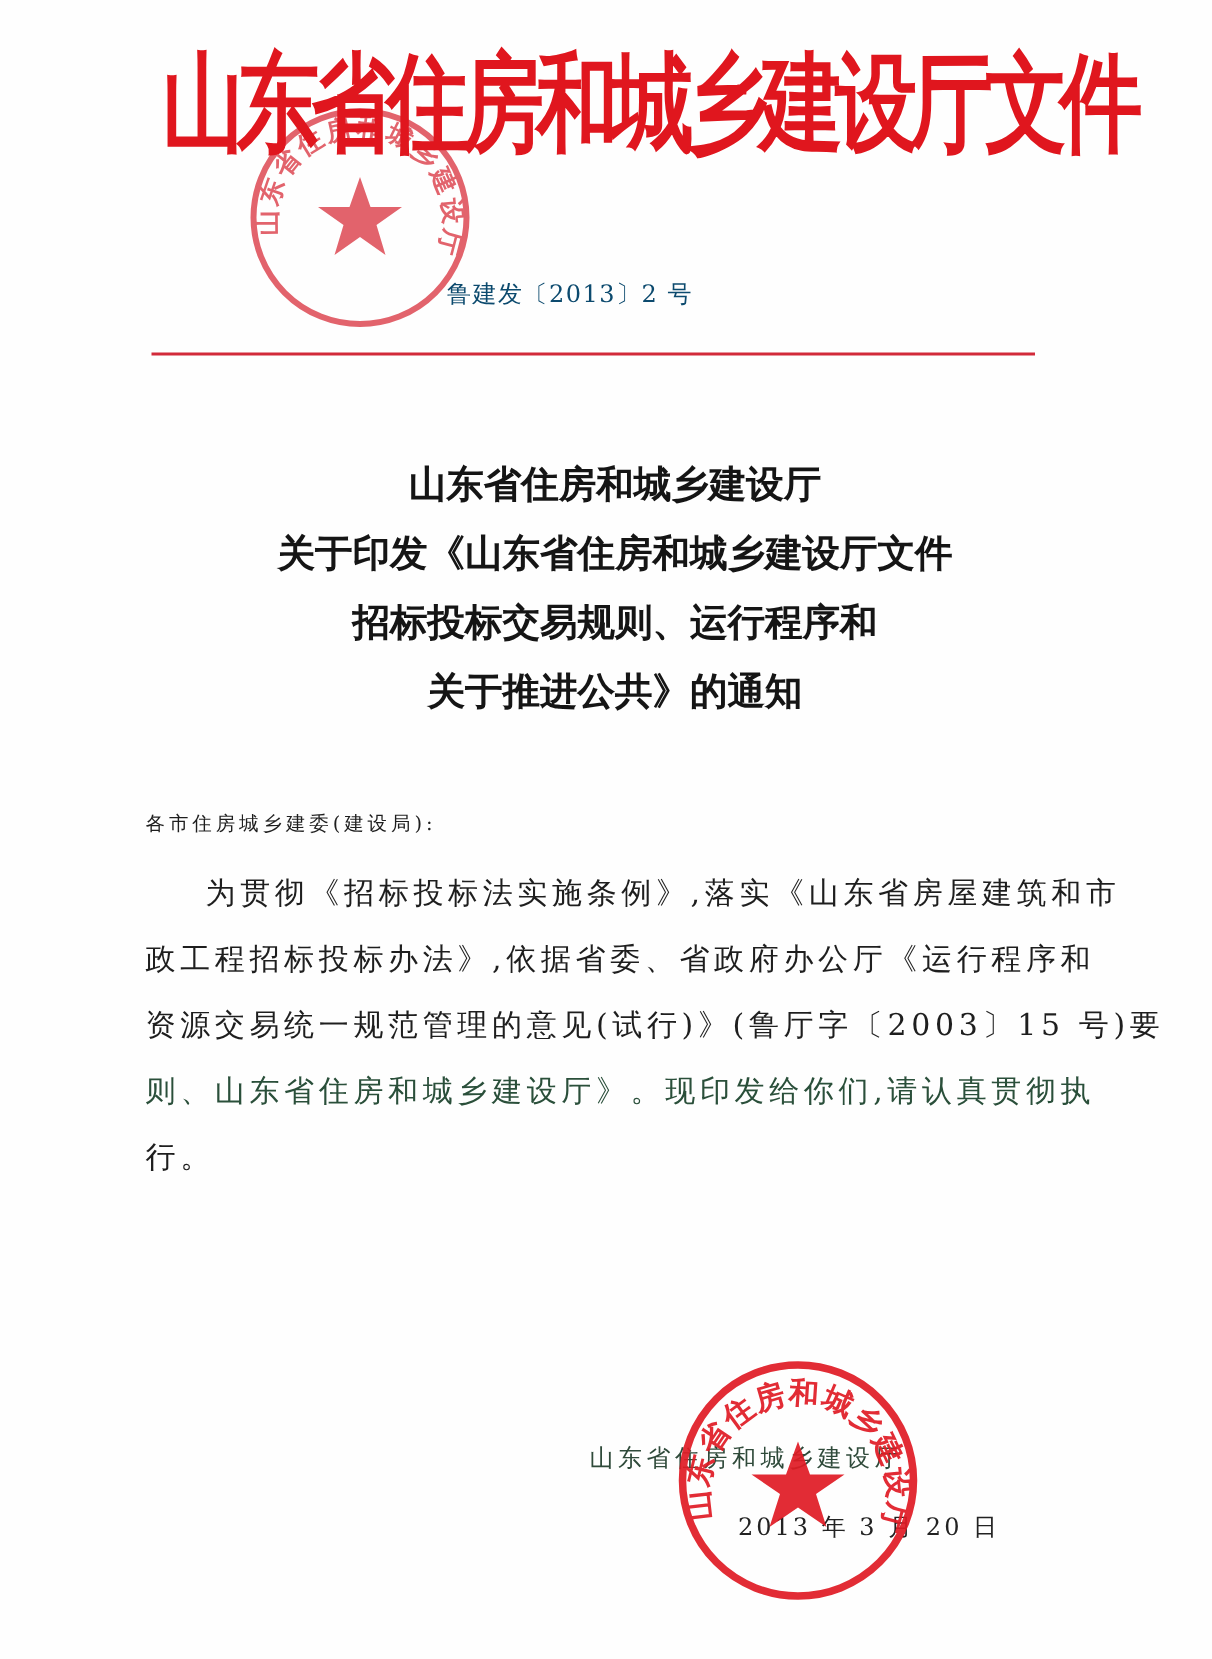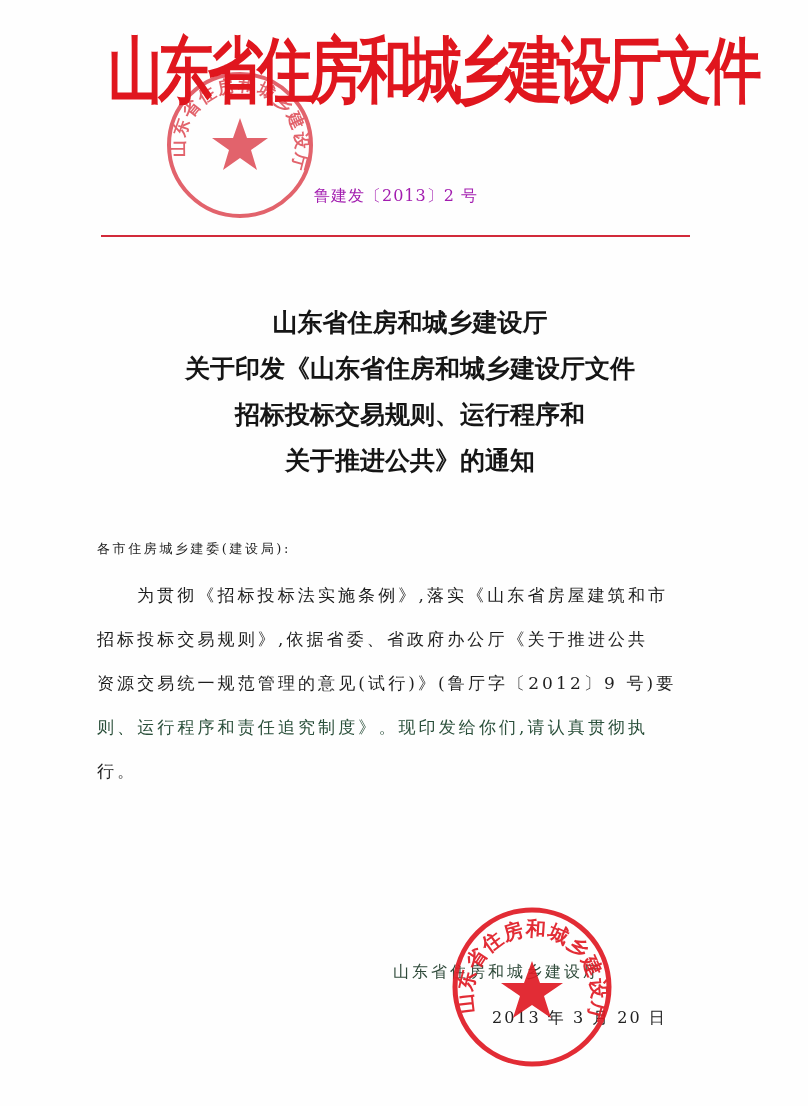--- a/index.html
+++ b/index.html
@@ -11,31 +11,31 @@
               color: #e0161e; font-family: "DejaVu Sans", "Liberation Sans", sans-serif;
               font-weight: bold; font-size: 64px; line-height: 100px; white-space: nowrap;
               letter-spacing: -6px; transform: scaleX(0.86) scaleY(1.12); transform-origin: left top; z-index: 3; }
 
   .seal { position: absolute; border-radius: 50%; box-sizing: border-box; }
   .seal svg { position: absolute; left: 0; top: 0; }
   .seal-top { left: 165px; top: 70px; width: 150px; height: 150px; opacity: 0.75; z-index: 2; }
   .seal-bottom { left: 450px; top: 905px; width: 164px; height: 164px; opacity: 0.92; z-index: 4; }
 
   .doc-number { position: absolute; left: 298px; top: 186px; font-size: 16px; letter-spacing: 1px;
-                color: #a21caf; white-space: nowrap; z-index: 3; margin-left: 16px; }
+                color: #0c4a6e; white-space: nowrap; z-index: 3; }
 
   .red-rule { position: absolute; left: 101px; top: 235px; width: 589px; height: 2px; background: #d22a3a; }
 
   .title-block { position: absolute; left: 120px; top: 300px; width: 580px; text-align: center;
                  font-weight: bold; font-size: 25px; color: #151515; z-index: 3; }
   .title-line { height: 46px; line-height: 46px; white-space: nowrap; }
 
   .addressee { position: absolute; left: 97px; top: 540px; font-size: 13px; letter-spacing: 2.6px; white-space: nowrap; color: #1e1e1e; }
 
-  .body-text { position: absolute; left: 97px; top: 575px; width: 620px; font-size: 17px; color: #1e1e1e; }
+  .body-text { position: absolute; left: 97px; top: 575px; width: 620px; font-size: 20px; color: #1e1e1e; }
   .body-line { height: 44px; line-height: 40px; white-space: nowrap; letter-spacing: 3.1px; }
   .body-line.indent { padding-left: 40px; }
   .body-line.green { color: #2a4f3a; }
 
   .signature { position: absolute; left: 393px; top: 962px; font-size: 16px; letter-spacing: 3px; white-space: nowrap; color: #2f4a3a; z-index: 3; }
   .sign-date { position: absolute; left: 452px; top: 1008px; font-size: 16px; letter-spacing: 2px; white-space: nowrap; color: #222; z-index: 3; margin-left: 40px; }
 </style>
 </head>
 <body>
 
@@ -64,23 +64,23 @@
     <div class="title-line">山东省住房和城乡建设厅</div>
     <div class="title-line">关于印发《山东省住房和城乡建设厅文件</div>
     <div class="title-line">招标投标交易规则、运行程序和</div>
     <div class="title-line">关于推进公共》的通知</div>
   </div>
 
   <div class="addressee">各市住房城乡建委(建设局):</div>
 
   <div class="body-text">
     <div class="body-line indent">为贯彻《招标投标法实施条例》,落实《山东省房屋建筑和市</div>
-    <div class="body-line">招标投标交易规则》,依据省委、省政府办公厅《关于推进公共</div>
-    <div class="body-line">资源交易统一规范管理的意见(试行)》(鲁厅字〔2012〕9 号)要</div>
-    <div class="body-line green">则、运行程序和责任追究制度》。现印发给你们,请认真贯彻执</div>
+    <div class="body-line">政工程招标投标办法》,依据省委、省政府办公厅《运行程序和</div>
+    <div class="body-line">资源交易统一规范管理的意见(试行)》(鲁厅字〔2003〕15 号)要</div>
+    <div class="body-line green">则、山东省住房和城乡建设厅》。现印发给你们,请认真贯彻执</div>
     <div class="body-line">行。</div>
   </div>
 
   <div class="signature">山东省住房和城乡建设厅</div>
   <div class="sign-date">2013 年 3 月 20 日</div>
 
   <div class="seal seal-bottom">
     <svg width="164" height="164" viewBox="0 0 164 164">
       <circle cx="82" cy="82" r="77" fill="none" stroke="#e01b24" stroke-width="5"></circle>
       <defs>

